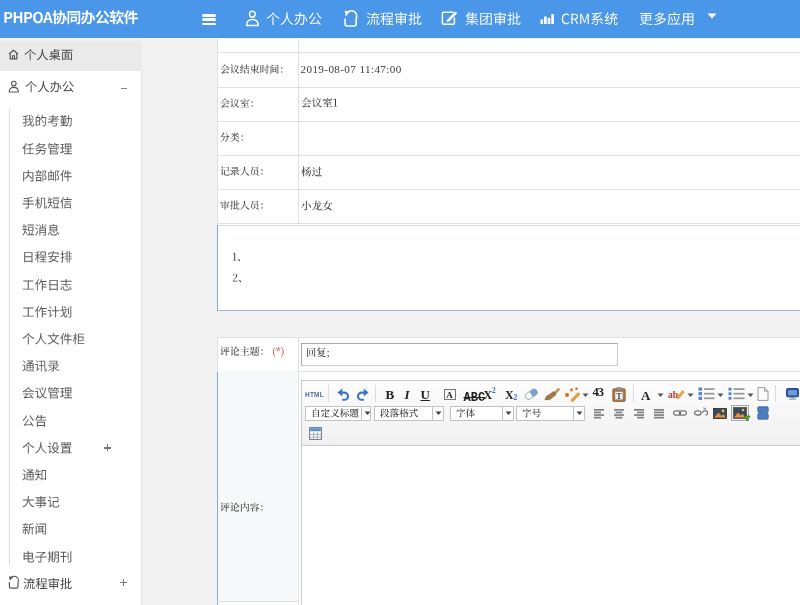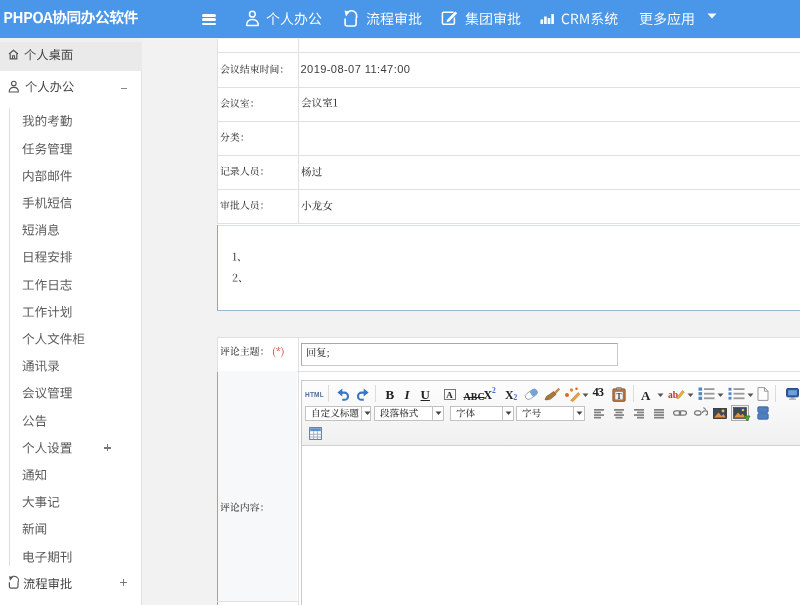--- a/index.html
+++ b/index.html
@@ -158,21 +158,21 @@
   </svg>
 <svg style="position:absolute;left:300.8px;top:164.6px" width="24" height="15" viewBox="0 -10.6 24 15">
     <path d="M4.9 -5.2C4.6 -5.2 4.4 -5.1 4.2 -5.0L4.9 -4.3L5.4 -4.6H6.1C5.6 -3.1 4.7 -1.8 3.5 -0.8L3.6 -0.7C5.2 -1.6 6.3 -2.9 6.9 -4.6H7.5C7.1 -2.5 6.1 -0.8 4.3 0.4L4.4 0.6C6.7 -0.6 7.9 -2.3 8.4 -4.6H9.0C8.8 -2.1 8.5 -0.6 8.1 -0.3C8.0 -0.1 7.9 -0.1 7.7 -0.1C7.4 -0.1 6.8 -0.2 6.4 -0.2V-0.0C6.8 0.0 7.1 0.1 7.3 0.3C7.4 0.4 7.4 0.6 7.4 0.9C7.9 0.9 8.3 0.7 8.7 0.4C9.2 -0.1 9.6 -1.6 9.8 -4.5C10.0 -4.5 10.2 -4.5 10.2 -4.6L9.4 -5.4L8.9 -4.9H5.6C6.6 -5.7 8.0 -7.0 8.7 -7.7C9.0 -7.7 9.3 -7.7 9.4 -7.8L8.4 -8.6L8.0 -8.2H4.3L4.4 -7.8H7.8C7.0 -7.1 5.8 -5.9 4.9 -5.2ZM3.7 -7.1 3.2 -6.4H2.8V-8.5C3.1 -8.6 3.1 -8.7 3.2 -8.8L2.0 -9.0V-6.4H0.4L0.5 -6.1H1.8C1.5 -4.5 1.0 -2.9 0.3 -1.6L0.4 -1.5C1.1 -2.2 1.6 -3.0 2.0 -3.9V0.9H2.1C2.4 0.9 2.8 0.7 2.8 0.6V-5.0C3.1 -4.5 3.4 -3.9 3.5 -3.5C4.2 -2.8 5.0 -4.3 2.8 -5.2V-6.1H4.3C4.5 -6.1 4.6 -6.2 4.6 -6.3C4.3 -6.6 3.7 -7.1 3.7 -7.1Z M14.9 -5.4 14.8 -5.3C15.4 -4.7 15.7 -3.7 15.9 -3.1C16.6 -2.4 17.5 -4.3 14.9 -5.4ZM11.6 -8.7 11.5 -8.7C12.0 -8.1 12.6 -7.1 12.8 -6.4C13.7 -5.8 14.3 -7.6 11.6 -8.7ZM19.9 -7.4 19.4 -6.6H18.8V-8.4C19.1 -8.5 19.2 -8.6 19.2 -8.7L18.0 -8.8V-6.6H14.1L14.2 -6.3H18.0V-1.9C18.0 -1.7 17.9 -1.6 17.7 -1.6C17.5 -1.6 16.1 -1.7 16.1 -1.7V-1.6C16.7 -1.5 17.0 -1.4 17.2 -1.3C17.4 -1.1 17.5 -0.9 17.5 -0.7C18.7 -0.8 18.8 -1.2 18.8 -1.8V-6.3H20.5C20.7 -6.3 20.8 -6.3 20.8 -6.4C20.5 -6.8 19.9 -7.4 19.9 -7.4ZM12.6 -1.4C12.1 -1.1 11.4 -0.5 10.9 -0.2L11.6 0.8C11.7 0.7 11.7 0.6 11.6 0.5C12.0 -0.0 12.7 -0.8 12.9 -1.2C13.0 -1.3 13.1 -1.3 13.3 -1.2C14.2 0.1 15.2 0.6 17.2 0.6C18.3 0.6 19.3 0.6 20.2 0.6C20.3 0.2 20.5 -0.1 20.8 -0.2V-0.3C19.6 -0.2 18.7 -0.2 17.5 -0.2C15.5 -0.2 14.4 -0.5 13.4 -1.5L13.4 -1.5V-4.9C13.7 -4.9 13.8 -5.0 13.9 -5.1L12.9 -5.9L12.4 -5.3H10.9L11.0 -5.0H12.6Z" fill="#3c3c3c"></path>
   </svg>
 <svg style="position:absolute;left:219.7px;top:199.4px" width="52" height="14" viewBox="0 -9.9 52 14">
     <path d="M4.3 -8.4 4.2 -8.4C4.4 -8.1 4.7 -7.6 4.7 -7.2C5.4 -6.6 6.3 -8.0 4.3 -8.4ZM5.7 -6.4 4.6 -6.5V-5.2H2.6L1.8 -5.6V-0.9H1.9C2.2 -0.9 2.5 -1.1 2.5 -1.1V-1.6H4.6V0.8H4.7C5.0 0.8 5.4 0.6 5.4 0.5V-1.6H7.4V-1.1H7.5C7.8 -1.1 8.2 -1.3 8.2 -1.3V-4.8C8.4 -4.9 8.5 -4.9 8.6 -5.0L7.7 -5.7L7.3 -5.2H5.4V-6.1C5.6 -6.2 5.7 -6.3 5.7 -6.4ZM7.4 -5.0V-3.6H5.4V-5.0ZM7.4 -1.9H5.4V-3.3H7.4ZM4.6 -5.0V-3.6H2.5V-5.0ZM2.5 -1.9V-3.3H4.6V-1.9ZM1.5 -7.5 1.3 -7.5C1.4 -6.9 1.0 -6.4 0.7 -6.1C0.4 -6.0 0.3 -5.8 0.4 -5.5C0.5 -5.3 0.9 -5.3 1.1 -5.4C1.4 -5.6 1.7 -6.1 1.7 -6.7H8.4C8.3 -6.3 8.1 -5.8 8.0 -5.5L8.2 -5.4C8.5 -5.7 9.0 -6.2 9.2 -6.6C9.4 -6.6 9.6 -6.6 9.6 -6.7L8.8 -7.5L8.3 -7.0H1.6C1.6 -7.2 1.6 -7.3 1.5 -7.5Z M12.9 -6.7 12.5 -6.1H12.2V-7.9C12.5 -8.0 12.6 -8.1 12.6 -8.2L11.5 -8.3V-6.1H10.2L10.3 -5.8H11.5V-3.7C10.9 -3.5 10.5 -3.3 10.2 -3.2L10.6 -2.3C10.7 -2.3 10.8 -2.4 10.8 -2.6L11.5 -3.0V-0.4C11.5 -0.2 11.4 -0.2 11.3 -0.2C11.1 -0.2 10.2 -0.2 10.2 -0.2V-0.1C10.6 -0.0 10.8 0.1 10.9 0.2C11.1 0.3 11.1 0.5 11.2 0.8C12.1 0.7 12.2 0.3 12.2 -0.3V-3.4L13.6 -4.3L13.6 -4.4L12.2 -3.9V-5.8H13.4C13.5 -5.8 13.6 -5.8 13.7 -5.9C13.4 -6.2 12.9 -6.7 12.9 -6.7ZM15.6 -5.4 15.2 -4.8H14.7V-7.9C14.9 -7.9 15.0 -8.0 15.0 -8.2L13.9 -8.3V-0.6C13.9 -0.4 13.9 -0.3 13.5 -0.1L14.1 0.7C14.2 0.7 14.2 0.6 14.3 0.5C15.1 -0.1 15.9 -0.7 16.3 -1.0L16.2 -1.1L14.7 -0.5V-4.5H16.1C16.2 -4.5 16.3 -4.6 16.3 -4.7C16.1 -5.0 15.6 -5.4 15.6 -5.4ZM17.6 -8.2 16.5 -8.3V-0.3C16.5 0.2 16.7 0.5 17.4 0.5L18.0 0.5C19.1 0.5 19.5 0.4 19.5 0.1C19.5 -0.1 19.4 -0.1 19.2 -0.2L19.1 -1.5H19.0C18.9 -1.0 18.8 -0.4 18.7 -0.3C18.7 -0.2 18.6 -0.2 18.6 -0.2C18.5 -0.2 18.3 -0.2 18.1 -0.2H17.6C17.3 -0.2 17.3 -0.2 17.3 -0.4V-4.1C17.9 -4.5 18.6 -5.0 19.0 -5.4C19.1 -5.3 19.3 -5.3 19.4 -5.4L18.5 -6.1C18.3 -5.7 17.8 -5.0 17.3 -4.4V-7.9C17.5 -7.9 17.6 -8.0 17.6 -8.2Z M24.9 -7.7C25.1 -7.8 25.2 -7.9 25.2 -8.0L24.0 -8.1C24.0 -5.1 24.0 -1.9 20.2 0.6L20.3 0.8C23.9 -1.0 24.6 -3.5 24.8 -5.9C25.1 -3.0 25.9 -0.6 28.5 0.8C28.7 0.3 28.9 0.1 29.4 0.0L29.4 -0.1C26.0 -1.5 25.1 -4.0 24.9 -7.7Z M34.8 -1.4 34.8 -1.2C36.4 -0.6 37.5 0.1 38.1 0.7C39.0 1.3 40.4 -0.5 34.8 -1.4ZM35.5 -3.9 34.3 -4.0C34.3 -1.8 34.3 -0.3 30.3 0.6L30.4 0.8C35.0 -0.0 35.1 -1.5 35.1 -3.6C35.4 -3.6 35.5 -3.7 35.5 -3.9ZM32.1 -1.0V-4.4H37.3V-1.1H37.4C37.7 -1.1 38.1 -1.3 38.1 -1.3V-4.2C38.3 -4.3 38.4 -4.4 38.5 -4.4L37.6 -5.1L37.2 -4.6H32.2L31.3 -5.0V-0.8H31.5C31.8 -0.8 32.1 -1.0 32.1 -1.0ZM32.7 -5.4V-5.7H36.8V-5.3H37.0C37.2 -5.3 37.6 -5.5 37.6 -5.6V-7.3C37.8 -7.4 37.9 -7.4 38.0 -7.5L37.1 -8.1L36.7 -7.7H32.7L31.9 -8.1V-5.2H32.0C32.4 -5.2 32.7 -5.4 32.7 -5.4ZM36.8 -7.4V-6.0H32.7V-7.4Z M42.0 -0.3C42.4 -0.3 42.7 -0.6 42.7 -1.0C42.7 -1.4 42.4 -1.7 42.0 -1.7C41.6 -1.7 41.3 -1.4 41.3 -1.0C41.3 -0.6 41.6 -0.3 42.0 -0.3ZM42.0 -4.2C42.4 -4.2 42.7 -4.6 42.7 -4.9C42.7 -5.3 42.4 -5.6 42.0 -5.6C41.6 -5.6 41.3 -5.3 41.3 -4.9C41.3 -4.6 41.6 -4.2 42.0 -4.2Z" fill="#3c3c3c"></path>
   </svg>
 <svg style="position:absolute;left:300.8px;top:198.7px" width="34" height="15" viewBox="0 -10.6 34 15">
     <path d="M7.1 -6.1 6.9 -6.1C7.9 -5.0 9.0 -3.3 9.2 -2.0C10.3 -1.1 11.0 -3.9 7.1 -6.1ZM2.6 -6.2C2.2 -4.8 1.5 -2.9 0.3 -1.7L0.4 -1.6C1.9 -2.6 2.9 -4.3 3.5 -5.6C3.7 -5.5 3.8 -5.6 3.9 -5.7ZM4.9 -8.8V-0.5C4.9 -0.3 4.8 -0.2 4.6 -0.2C4.3 -0.2 2.8 -0.3 2.8 -0.3V-0.2C3.5 -0.1 3.8 0.0 4.0 0.2C4.2 0.3 4.3 0.6 4.3 0.9C5.6 0.7 5.8 0.3 5.8 -0.4V-8.4C6.1 -8.4 6.2 -8.5 6.2 -8.6Z M16.6 -8.7 16.5 -8.6C17.1 -8.2 17.7 -7.5 18.0 -6.9C18.9 -6.4 19.4 -8.1 16.6 -8.7ZM15.8 -8.8 14.5 -8.9C14.5 -8.0 14.5 -7.1 14.4 -6.3H11.1L11.2 -6.0H14.4C14.2 -3.5 13.6 -1.2 10.9 0.7L11.1 0.8C14.4 -0.9 15.1 -3.3 15.3 -6.0H16.3V-1.8C15.6 -1.0 14.7 -0.3 13.8 0.2L13.9 0.4C14.8 -0.0 15.6 -0.5 16.3 -1.0V-0.3C16.3 0.4 16.6 0.6 17.5 0.6H18.7C20.5 0.6 20.9 0.5 20.9 0.1C20.9 -0.1 20.8 -0.2 20.5 -0.3L20.5 -2.0H20.4C20.2 -1.2 20.0 -0.5 19.9 -0.3C19.9 -0.2 19.8 -0.2 19.7 -0.2C19.5 -0.2 19.2 -0.2 18.7 -0.2H17.7C17.3 -0.2 17.2 -0.2 17.2 -0.5V-1.7C18.1 -2.6 18.9 -3.6 19.5 -4.8C19.8 -4.7 19.9 -4.8 20.0 -4.9L18.8 -5.4C18.3 -4.4 17.8 -3.5 17.2 -2.7V-6.0H20.4C20.5 -6.0 20.6 -6.0 20.6 -6.1C20.2 -6.5 19.5 -7.0 19.5 -7.0L19.0 -6.3H15.3C15.4 -7.0 15.4 -7.7 15.4 -8.5C15.6 -8.5 15.7 -8.6 15.8 -8.8Z M30.3 -6.9 29.7 -6.1H25.6C26.0 -7.0 26.3 -7.8 26.5 -8.4C26.8 -8.4 26.9 -8.5 27.0 -8.6L25.7 -8.9C25.5 -8.3 25.1 -7.2 24.6 -6.1H21.6L21.6 -5.8H24.5C24.0 -4.7 23.5 -3.6 23.1 -2.9C24.1 -2.5 25.2 -2.1 26.3 -1.6C25.2 -0.5 23.7 0.2 21.6 0.7L21.6 0.9C24.2 0.5 25.8 -0.2 27.0 -1.2C28.2 -0.6 29.3 0.1 29.9 0.8C30.8 1.1 31.4 -0.3 27.6 -1.8C28.4 -2.8 28.9 -4.1 29.4 -5.8H31.1C31.3 -5.8 31.4 -5.9 31.4 -6.0C31.0 -6.4 30.3 -6.9 30.3 -6.9ZM24.0 -2.9C24.5 -3.7 25.0 -4.8 25.4 -5.8H28.4C28.0 -4.3 27.5 -3.1 26.8 -2.1C26.0 -2.3 25.1 -2.6 24.0 -2.9Z" fill="#3c3c3c"></path>
   </svg>
-<div class="abs" style="left:300.5px;top:62.6px;font-family:Liberation Sans, sans-serif;font-size:11.1px;color:#3c3c3c;letter-spacing:0.4px">2019-08-07 11:47:00</div>
+<div class="abs" style="left:300.5px;top:62.6px;font-family:Liberation Serif, serif;font-size:11.1px;color:#3c3c3c;letter-spacing:0.4px">2019-08-07 11:47:00</div>
 <div style="position:absolute;left:216.8px;top:224.5px;width:583.2px;height:86.5px;background:#ffffff;border-top:1px solid #d4dfe9;"></div>
 <div style="position:absolute;left:216.8px;top:224.5px;width:1.5px;height:86.5px;background:#85aac6;"></div>
 <div style="position:absolute;left:216.8px;top:309.5px;width:583.2px;height:1.6px;background:#9db7c9;"></div>
 <svg style="position:absolute;left:232px;top:250px" width="18" height="15" viewBox="0 -10.5 18 15">
     <path d="M0.7 0.0 4.5 0.0V-0.3L3.2 -0.5L3.2 -2.4V-6.0L3.2 -7.7L3.1 -7.8L0.7 -7.2V-6.9L2.2 -7.1V-2.4L2.1 -0.5L0.7 -0.3Z M7.5 0.8C7.8 0.8 8.0 0.6 8.0 0.3C8.0 0.0 8.0 -0.2 7.8 -0.4C7.4 -1.0 6.7 -1.5 5.4 -1.8L5.3 -1.7C6.2 -1.0 6.6 -0.3 7.0 0.4C7.1 0.7 7.3 0.8 7.5 0.8Z" fill="#3c3c3c"></path>
   </svg>
 <svg style="position:absolute;left:232px;top:270.8px" width="19" height="15" viewBox="0 -10.5 19 15">
     <path d="M0.7 0.0H5.5V-0.8H1.3C1.9 -1.5 2.5 -2.1 2.8 -2.4C4.5 -4.1 5.2 -4.8 5.2 -5.8C5.2 -7.1 4.4 -7.8 3.0 -7.8C1.8 -7.8 0.8 -7.3 0.7 -6.2C0.7 -6.0 0.9 -5.8 1.1 -5.8C1.4 -5.8 1.6 -6.0 1.7 -6.4L2.0 -7.4C2.2 -7.5 2.4 -7.5 2.7 -7.5C3.6 -7.5 4.1 -6.9 4.1 -5.9C4.1 -4.9 3.7 -4.2 2.5 -2.8C2.0 -2.2 1.3 -1.4 0.7 -0.6Z M8.6 0.8C8.9 0.8 9.1 0.6 9.1 0.3C9.1 0.0 9.0 -0.2 8.8 -0.4C8.5 -1.0 7.8 -1.5 6.5 -1.8L6.4 -1.7C7.3 -1.0 7.7 -0.3 8.0 0.4C8.2 0.7 8.3 0.8 8.6 0.8Z" fill="#3c3c3c"></path>
   </svg>
 <div style="position:absolute;left:216.5px;top:336.5px;width:583.5px;height:268.5px;background:#ffffff;"></div>
@@ -211,21 +211,21 @@
 <path d="M5.3 0.6 L5.3 8.4 L0.4 4.5 Z" fill="#3a76c4"></path>
   </svg>
 <svg class="abs" style="left:356.5px;top:387.5px" width="12" height="13" viewBox="0 0 12 13">
 <path d="M9.8 4.6 H4.6 A3.6 3.6 0 0 0 4.6 11.8 L6.8 11.8" fill="none" stroke="#3a76c4" stroke-width="2.1"></path>
 <path d="M6.7 0.6 L6.7 8.4 L11.6 4.5 Z" fill="#3a76c4"></path>
   </svg>
 <div class="abs" style="left:385.5px;top:387px;font-family:'Liberation Serif',serif;font-size:13px;color:#222;"><b>B</b></div>
 <div class="abs" style="left:404.5px;top:387px;font-family:'Liberation Serif',serif;font-size:13px;color:#222;"><b><i>I</i></b></div>
 <div class="abs" style="left:420.5px;top:386.5px;font-family:'Liberation Serif',serif;font-size:13px;color:#222;"><b><u>U</u></b></div>
 <div class="abs" style="left:443.5px;top:389px;width:12px;height:11px;border:1px solid #777;font-family:'Liberation Serif',serif;font-size:9px;font-weight:bold;color:#222;text-align:center;line-height:10px">A</div>
-<div class="abs" style="left:463.5px;top:390.5px;font-family:Liberation Serif, serif;font-size:10px;color:#222;"><b><s>ABC</s></b></div>
+<div class="abs" style="left:463.5px;top:390.5px;font-family:Liberation Mono, monospace;font-size:12px;color:#222;"><b><s>ABC</s></b></div>
 <div class="abs" style="left:483.5px;top:388px;font-family:'Liberation Serif',serif;font-size:12px;color:#222;"><b>X</b></div>
 <div class="abs" style="left:492px;top:386px;font-family:'Liberation Serif',serif;font-size:7.5px;font-weight:bold;color:#3a6fd0">2</div>
 <div class="abs" style="left:505px;top:388px;font-family:'Liberation Serif',serif;font-size:12px;color:#222;"><b>X</b></div>
 <div class="abs" style="left:513.5px;top:393px;font-family:'Liberation Serif',serif;font-size:7.5px;font-weight:bold;color:#3a6fd0">2</div>
 <svg class="abs" style="left:522.5px;top:387px" width="16" height="14" viewBox="0 0 16 14">
 <g transform="rotate(-35 8 7)">
       <rect x="1.5" y="4.2" width="13" height="6.4" rx="3.2" fill="#fff" stroke="#8899aa" stroke-width="0.8"></rect>
 <path d="M8 4.2 H11.8 A3.2 3.2 0 0 1 11.8 10.6 H8 Z" fill="#76a3d4"></path>
     </g>
   </svg>

